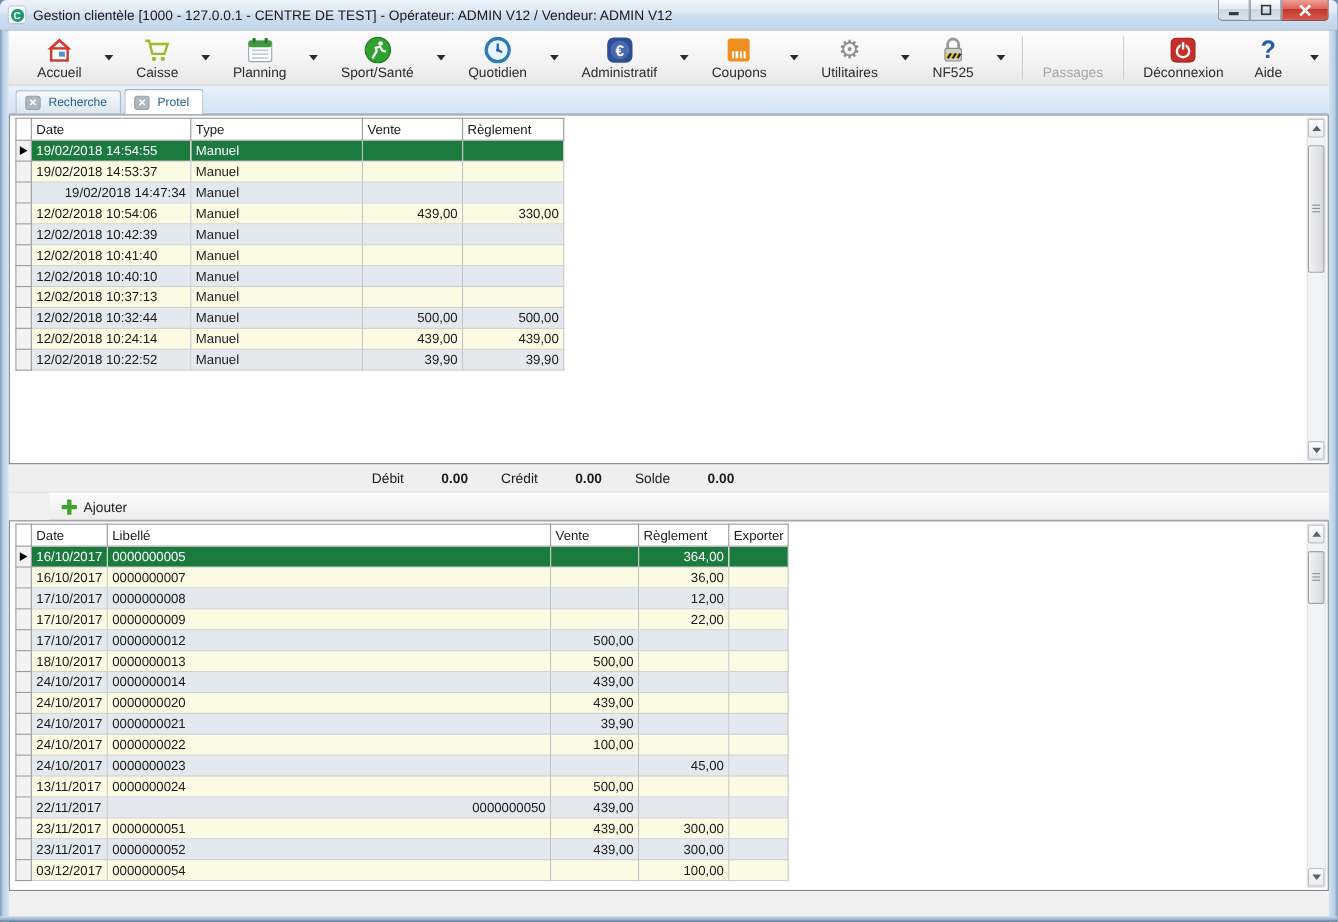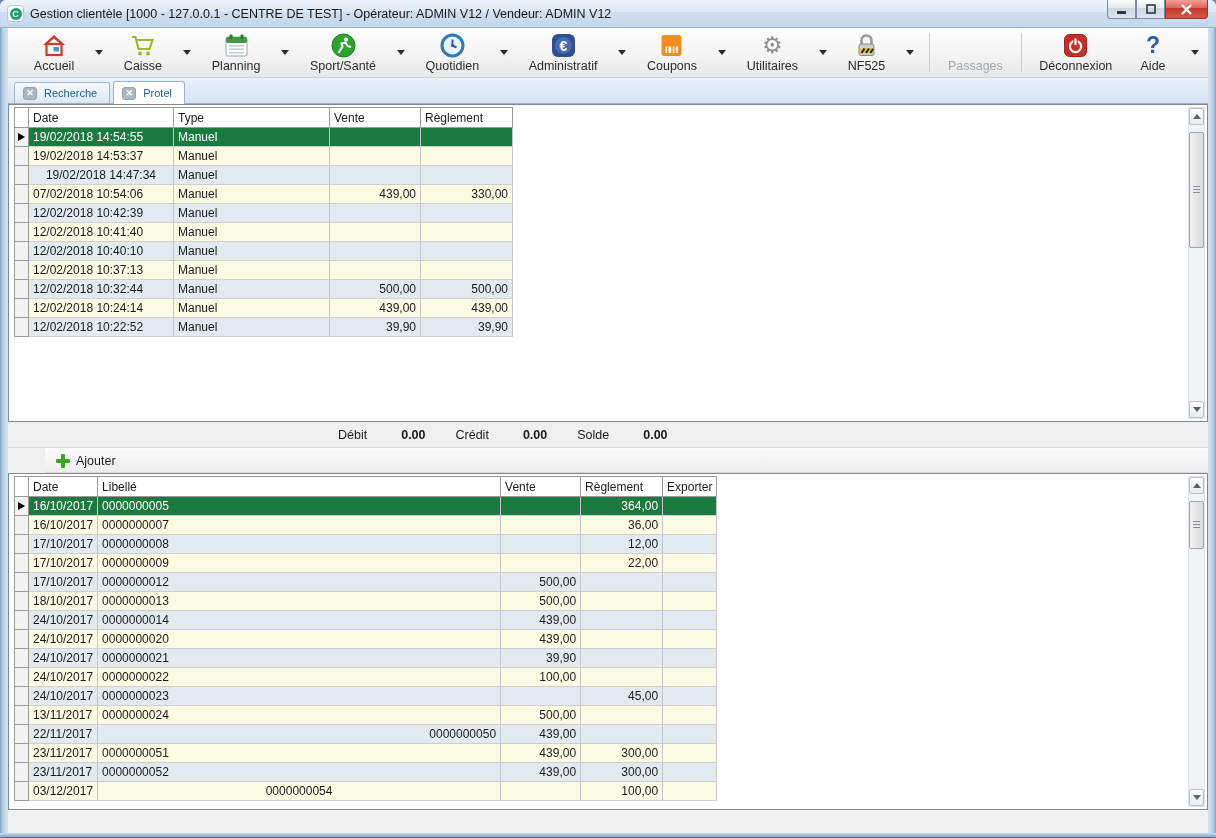--- a/index.html
+++ b/index.html
@@ -394,28 +394,28 @@
             </tr>
             <tr class="">
               <td class="sel"></td>
               <td style="text-align:left">19/02/2018 14:53:37</td>
               <td style="text-align:left">Manuel</td>
               <td style="text-align:right"></td>
               <td style="text-align:right"></td>
             </tr>
             <tr class="">
               <td class="sel"></td>
-              <td style="text-align:center">19/02/2018 14:47:34</td>
-              <td style="text-align:left">Manuel</td>
-              <td style="text-align:right"></td>
-              <td style="text-align:right"></td>
-            </tr>
-            <tr class="">
-              <td class="sel"></td>
-              <td style="text-align:left">07/02/2018 10:54:06</td>
+              <td style="text-align:right">19/02/2018 14:47:34</td>
+              <td style="text-align:left">Manuel</td>
+              <td style="text-align:right"></td>
+              <td style="text-align:right"></td>
+            </tr>
+            <tr class="">
+              <td class="sel"></td>
+              <td style="text-align:left">12/02/2018 10:54:06</td>
               <td style="text-align:left">Manuel</td>
               <td style="text-align:right">439,00</td>
               <td style="text-align:right">330,00</td>
             </tr>
             <tr class="">
               <td class="sel"></td>
               <td style="text-align:left">12/02/2018 10:42:39</td>
               <td style="text-align:left">Manuel</td>
               <td style="text-align:right"></td>
               <td style="text-align:right"></td>
@@ -647,21 +647,21 @@
               <td class="sel"></td>
               <td style="text-align:left">23/11/2017</td>
               <td style="text-align:left">0000000052</td>
               <td style="text-align:right">439,00</td>
               <td style="text-align:right">300,00</td>
               <td style="text-align:left"></td>
             </tr>
             <tr class="">
               <td class="sel"></td>
               <td style="text-align:left">03/12/2017</td>
-              <td style="text-align:center">0000000054</td>
+              <td style="text-align:left">0000000054</td>
               <td style="text-align:right"></td>
               <td style="text-align:right">100,00</td>
               <td style="text-align:left"></td>
             </tr>
           </tbody>
         </table>
       <div class="vscroll">
         <div class="sb-btn up">
             <span class="tri-up"></span>
           </div>

